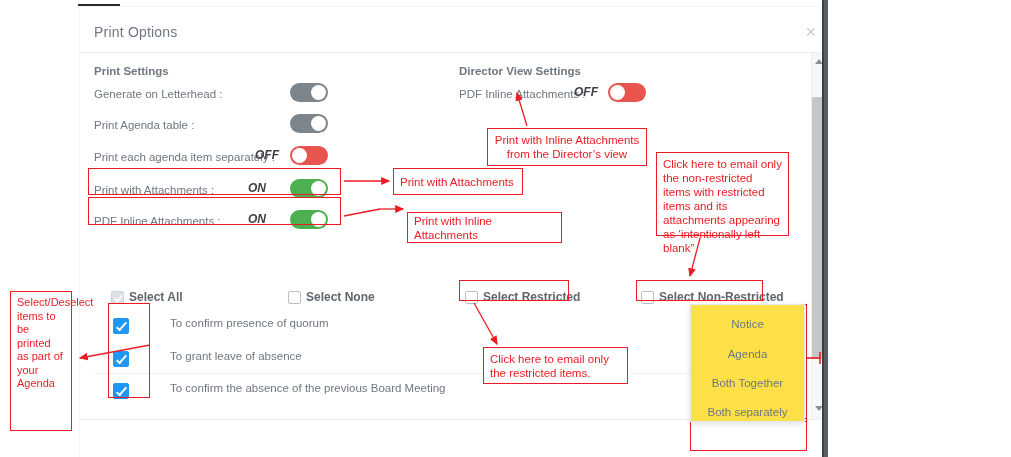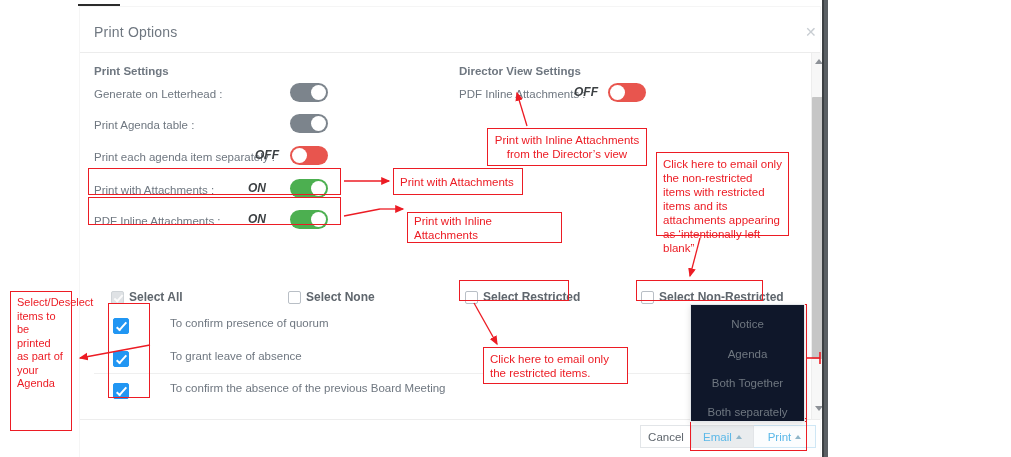--- a/index.html
+++ b/index.html
@@ -121,21 +121,21 @@
   .btn-print{left:674px;width:62px;background:#fbfdfe;border:1px solid #cfe7f5;border-left:none;color:#5bb8e8;}
   .caret-up{
     display:inline-block;margin-left:4px;width:0;height:0;
     border-left:3px solid transparent;border-right:3px solid transparent;
     border-bottom:4px solid #8fb6c9;
   }
 
   
   .dropdown{
     position:absolute;left:690px;top:304px;width:113px;height:116px;
-    background:#0f172a;border:1px solid #e4e7ea;box-shadow:0 2px 6px rgba(0,0,0,0.12);
+    background:#fde047;border:1px solid #e4e7ea;box-shadow:0 2px 6px rgba(0,0,0,0.12);
     z-index:40;
   }
   .dd-item{
     position:absolute;left:0;width:113px;text-align:center;
     font-size:11.5px;color:#6f7780;cursor:pointer;white-space:nowrap;
   }
   .ann-box{
     position:absolute;border:1.6px solid #ec1c24;background:transparent;box-sizing:border-box;
   }
   .ann-text{
@@ -226,33 +226,20 @@
 
       <div class="body-rule"></div>
     </div>
 
     <div class="sb-track"></div>
     <div class="sb-thumb"></div>
     <div class="sb-arrow sb-up"></div>
     <div class="sb-arrow sb-down"></div>
 
     <div class="footer-rule"></div>
-    <div class="footer">
-      <div class="btn btn-cancel">
-        <span>Cancel</span>
-      </div>
-      <div class="btn btn-email">
-        <span>Email</span>
-        <span class="caret-up"></span>
-      </div>
-      <div class="btn btn-print">
-        <span>Print</span>
-        <span class="caret-up"></span>
-      </div>
-    </div>
   </div>
 
   <div class="dropdown">
     <div class="dd-item" style="top:13px;">Notice</div>
     <div class="dd-item" style="top:43px;">Agenda</div>
     <div class="dd-item" style="top:72px;">Both Together</div>
     <div class="dd-item" style="top:101px;">Both separately</div>
   </div>
 
   <div class="right-white"></div>

